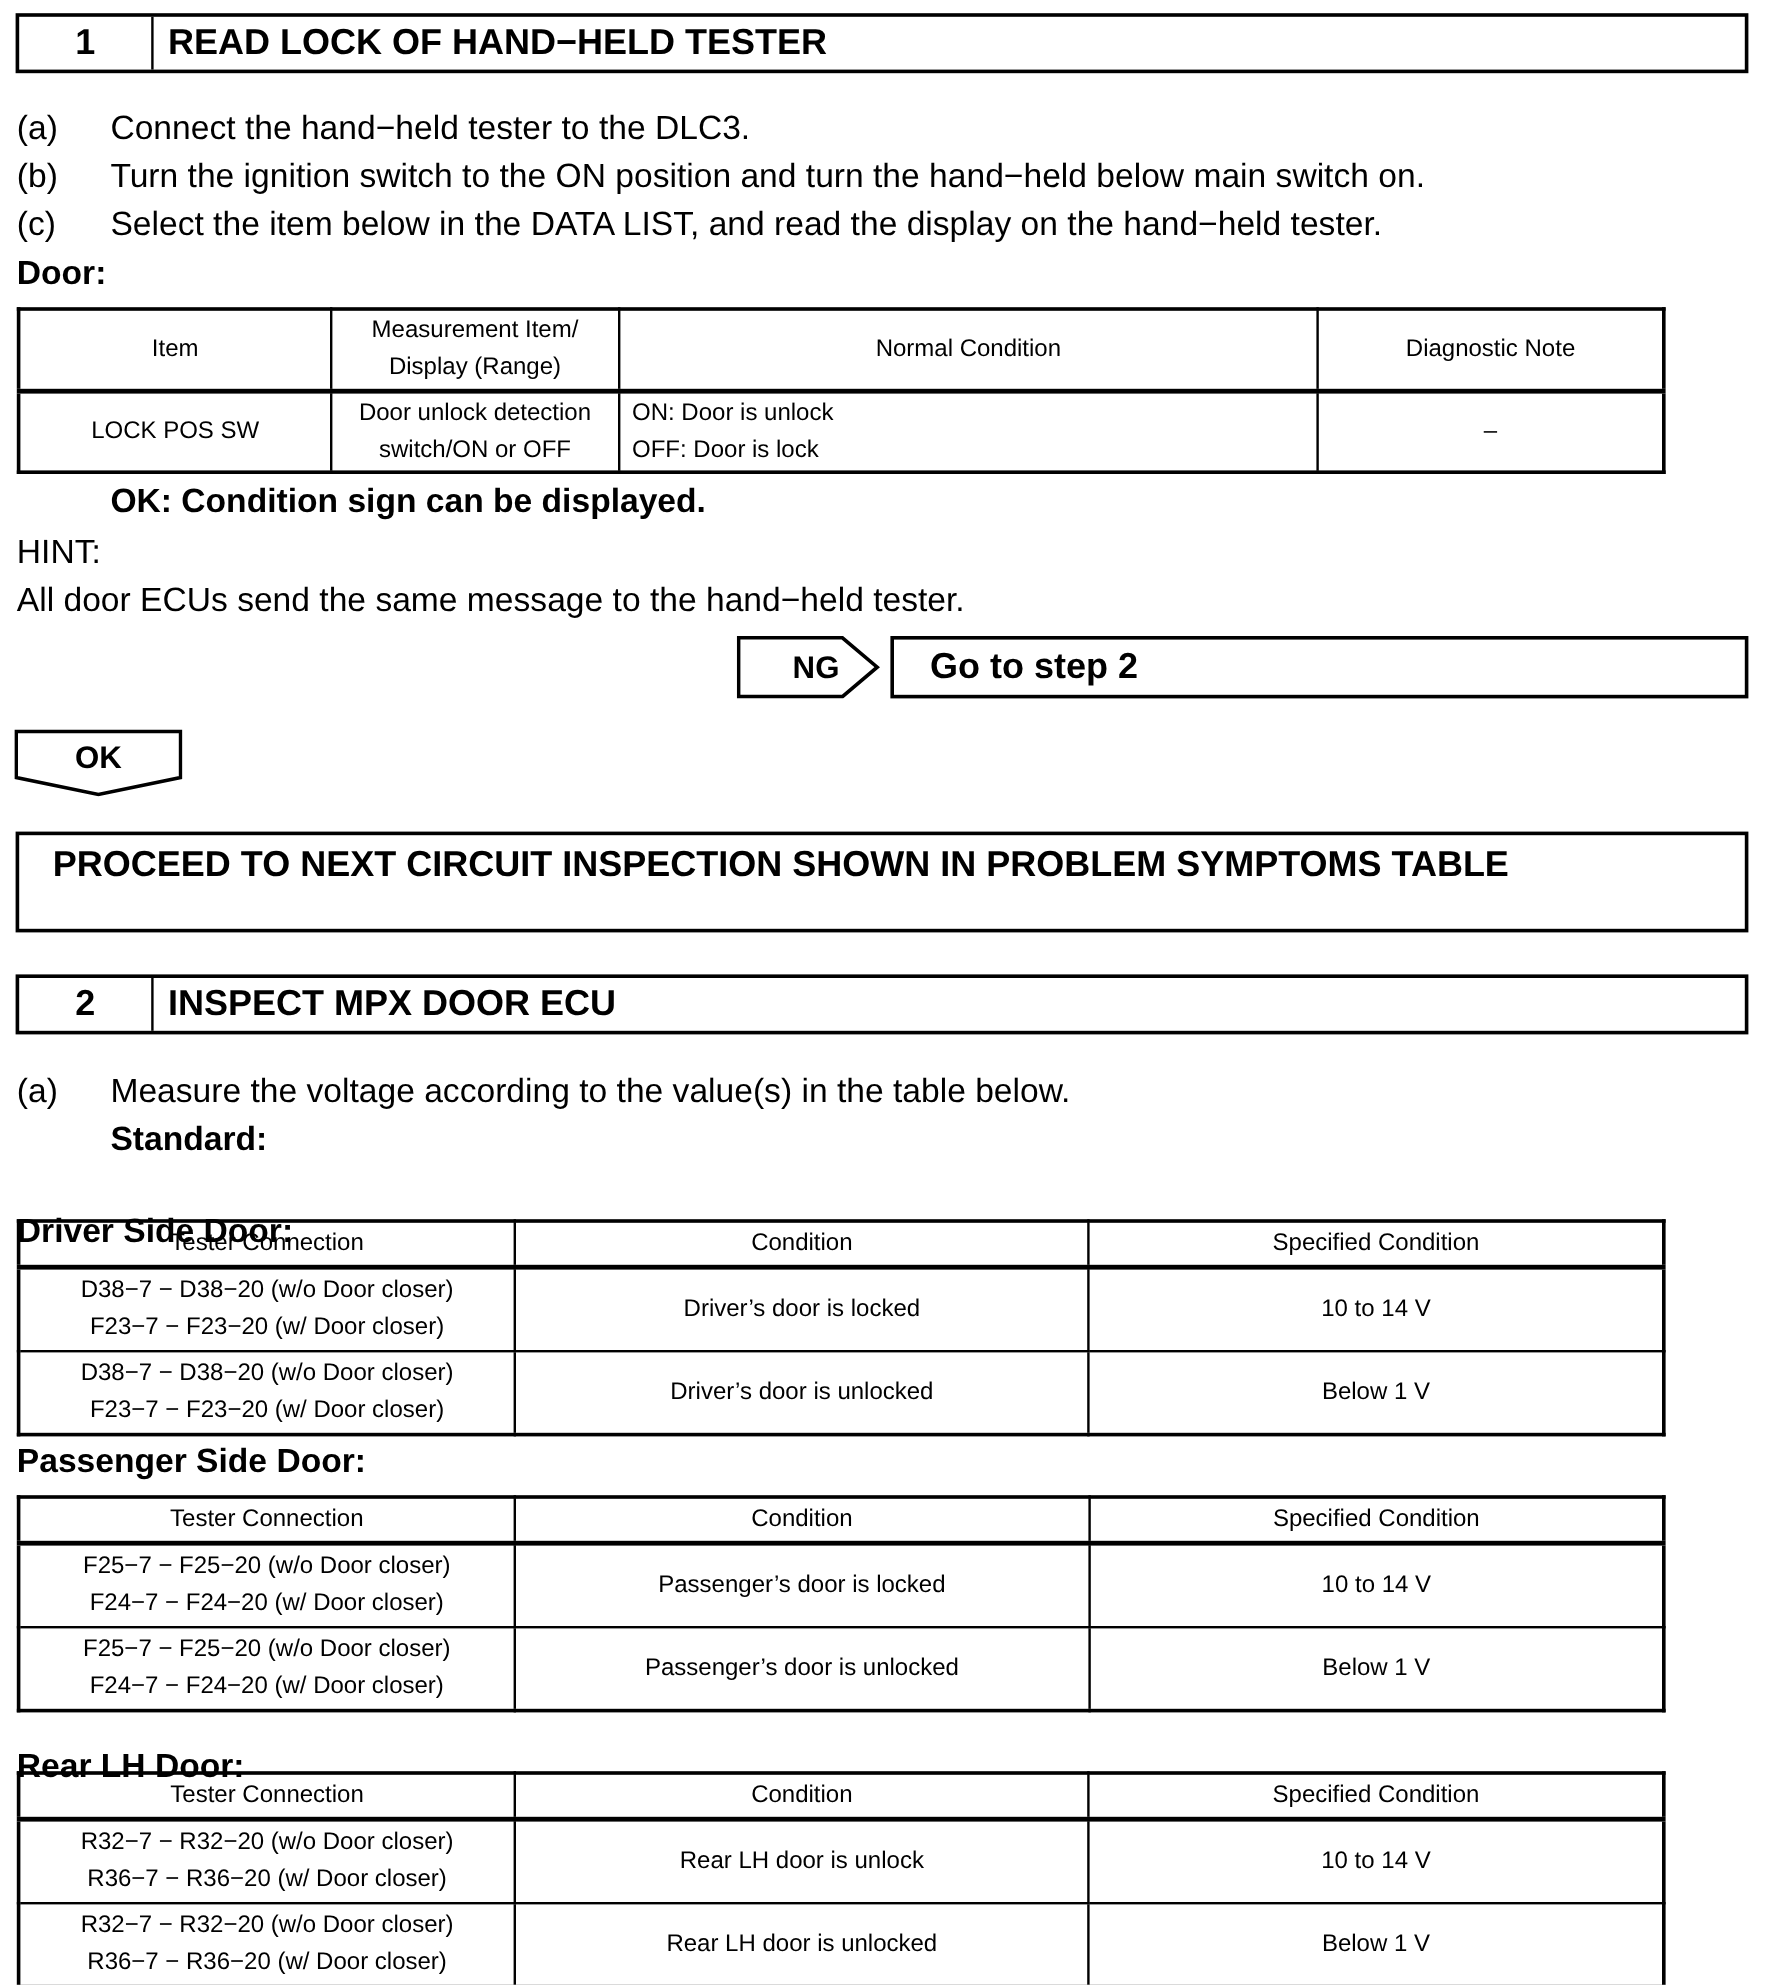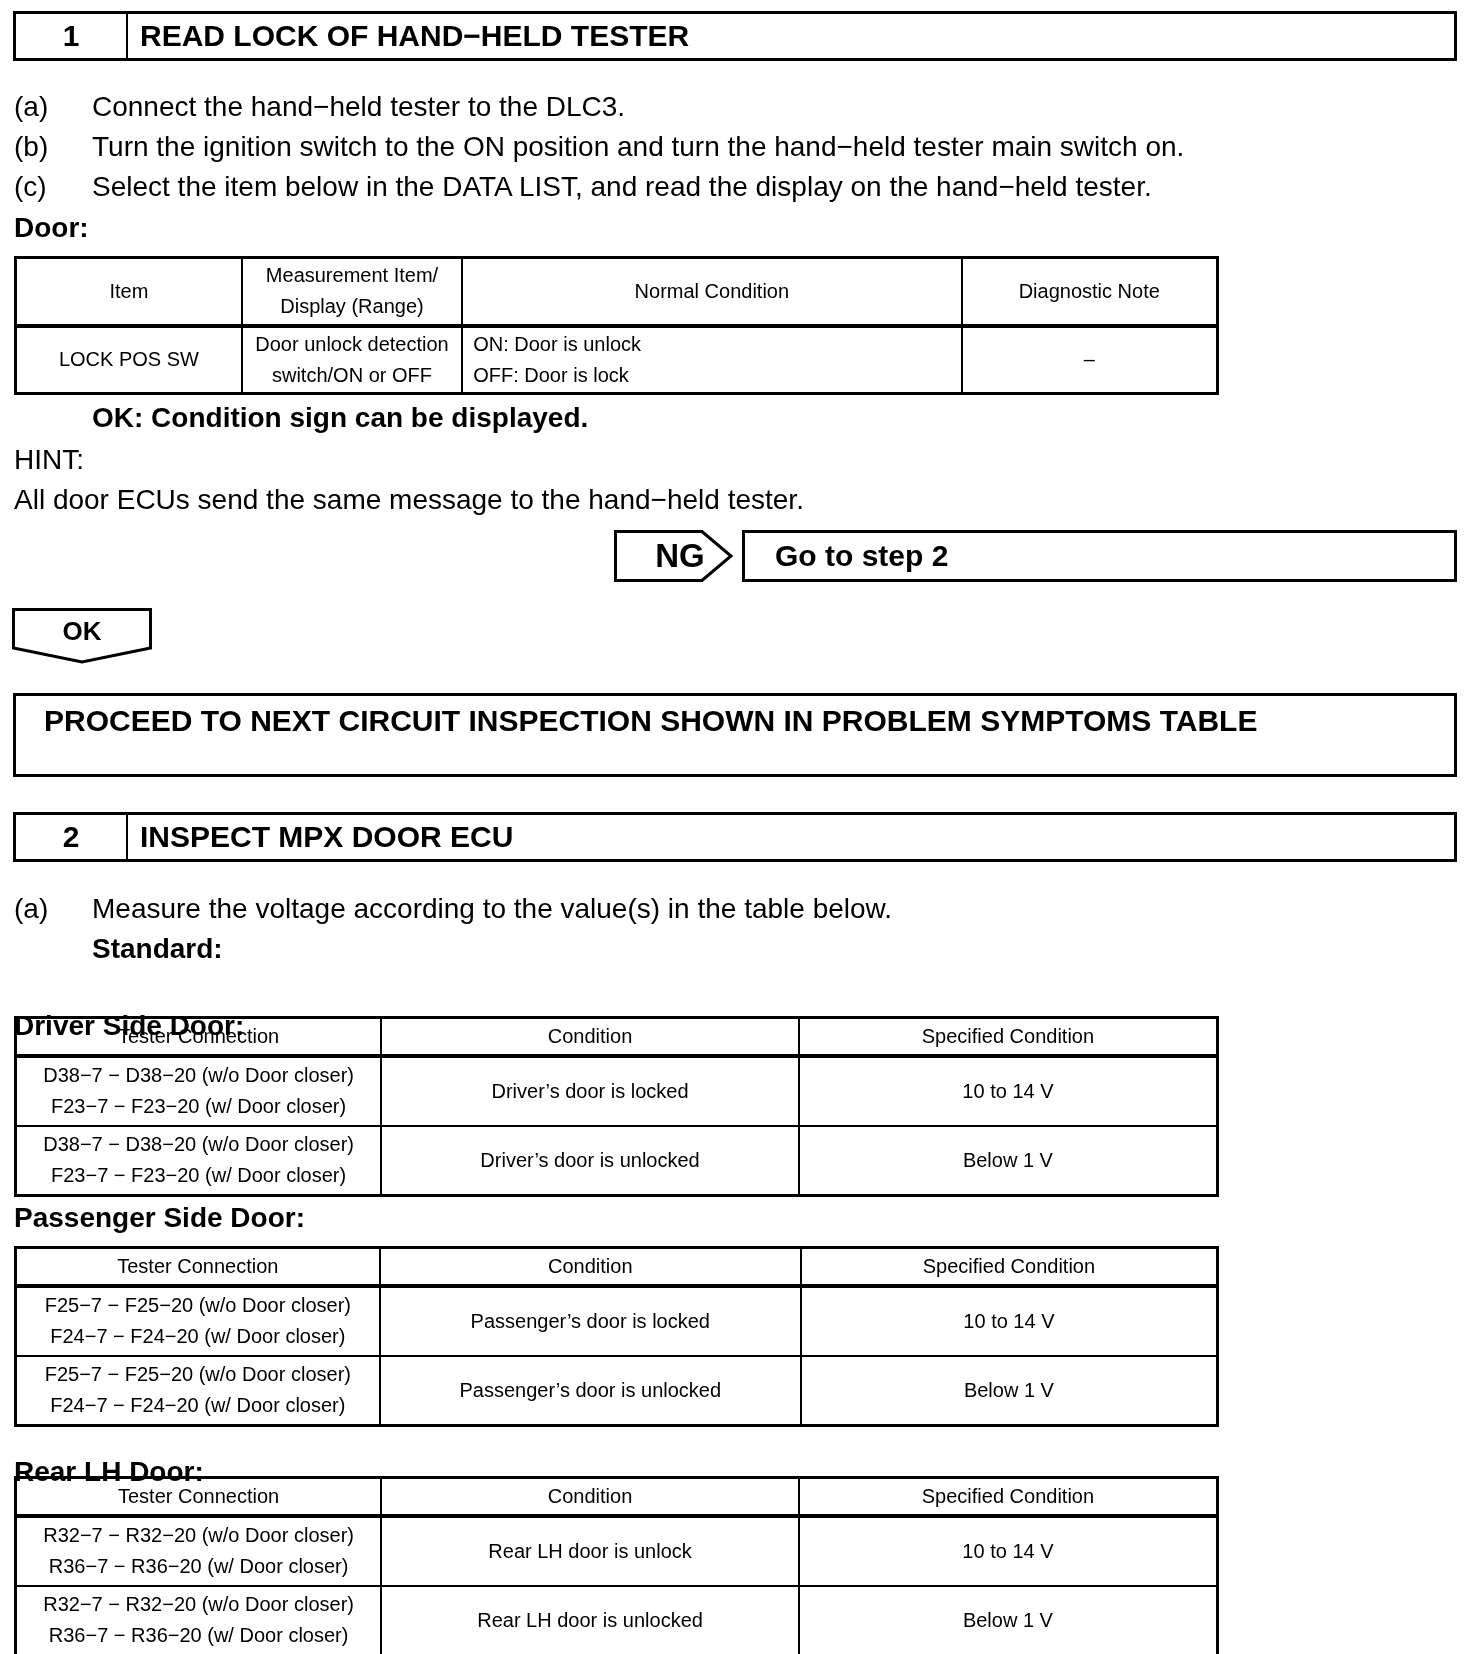--- a/index.html
+++ b/index.html
@@ -7,48 +7,48 @@
   body { position: relative; font-family: "Liberation Sans", sans-serif; color: #000; overflow: hidden; }
 
   .step-box { position: absolute; left: 13px; width: 1444px; height: 50px; border: 3px solid #000; display: flex; }
   .step-num { width: 112px; border-right: 2px solid #000; font-weight: bold; font-size: 30px; display: flex; align-items: center; justify-content: center; }
   .step-title { flex: 1; font-weight: bold; font-size: 30px; display: flex; align-items: center; padding-left: 12px; }
 
   .para { position: absolute; left: 14px; font-size: 28px; line-height: 40px; white-space: nowrap; }
   .para .lbl { display: inline-block; width: 78px; }
   .bold-lbl { position: absolute; font-weight: bold; font-size: 28px; white-space: nowrap; }
 
-  table.grid { position: absolute; left: 14px; width: 1205px; border-collapse: collapse; font-size: 20px; }
+  table.grid { position: absolute; left: 14px; width: 1374px; border-collapse: collapse; font-size: 20px; }
   table.grid td, table.grid th { border: 2px solid #000; text-align: center; vertical-align: middle; font-weight: normal; line-height: 31px; }
   table.grid tr.hdr-row { border-bottom: 4px solid #000; }
   table.grid { border: 3px solid #000; }
   table.grid td.left { text-align: left; padding-left: 10px; }
 
   .ng-tag { position: absolute; left: 614px; top: 530px; width: 120px; height: 52px; }
-  .ng-text { position: absolute; left: 614px; top: 530px; width: 108px; height: 52px; font-weight: bold; font-size: 33px; display: flex; align-items: center; justify-content: center; padding-left: 24px; }
+  .ng-text { position: absolute; left: 614px; top: 530px; width: 108px; height: 52px; font-weight: bold; font-size: 26px; display: flex; align-items: center; justify-content: center; padding-left: 24px; }
   .goto-box { position: absolute; left: 742px; top: 530px; width: 715px; height: 52px; border: 3px solid #000; font-weight: bold; font-size: 30px; display: flex; align-items: center; padding-left: 30px; }
 
   .ok-tag { position: absolute; left: 12px; top: 608px; width: 140px; height: 56px; }
   .ok-text { position: absolute; left: 12px; top: 612px; width: 140px; height: 38px; font-weight: bold; font-size: 26px; display: flex; align-items: center; justify-content: center; }
 
   .proceed-box { position: absolute; left: 13px; top: 693px; width: 1444px; height: 84px; border: 3px solid #000; font-weight: bold; font-size: 30px; padding: 8px 0 0 28px; }
 </style>
 </head>
 <body>
 
 <div class="step-box" style="top:11px;">
   <div class="step-num">1</div>
   <div class="step-title">READ LOCK OF HAND−HELD TESTER</div>
 </div>
 
 <div class="para" style="top:87px;">
   <span class="lbl">(a)</span><span>Connect the hand−held tester to the DLC3.</span>
 </div>
 <div class="para" style="top:127px;">
-  <span class="lbl">(b)</span><span>Turn the ignition switch to the ON position and turn the hand−held tester main switch on.</span>
+  <span class="lbl">(b)</span><span>Turn the ignition switch to the ON position and turn the hand−held below main switch on.</span>
 </div>
 <div class="para" style="top:167px;">
   <span class="lbl">(c)</span><span>Select the item below in the DATA LIST, and read the display on the hand−held tester.</span>
 </div>
 <div class="bold-lbl" style="left:14px; top:212px;">Door:</div>
 
 <table class="grid" style="top:256px; height:139px;">
   <colgroup>
       <col style="width:275px">
       <col style="width:248px">

